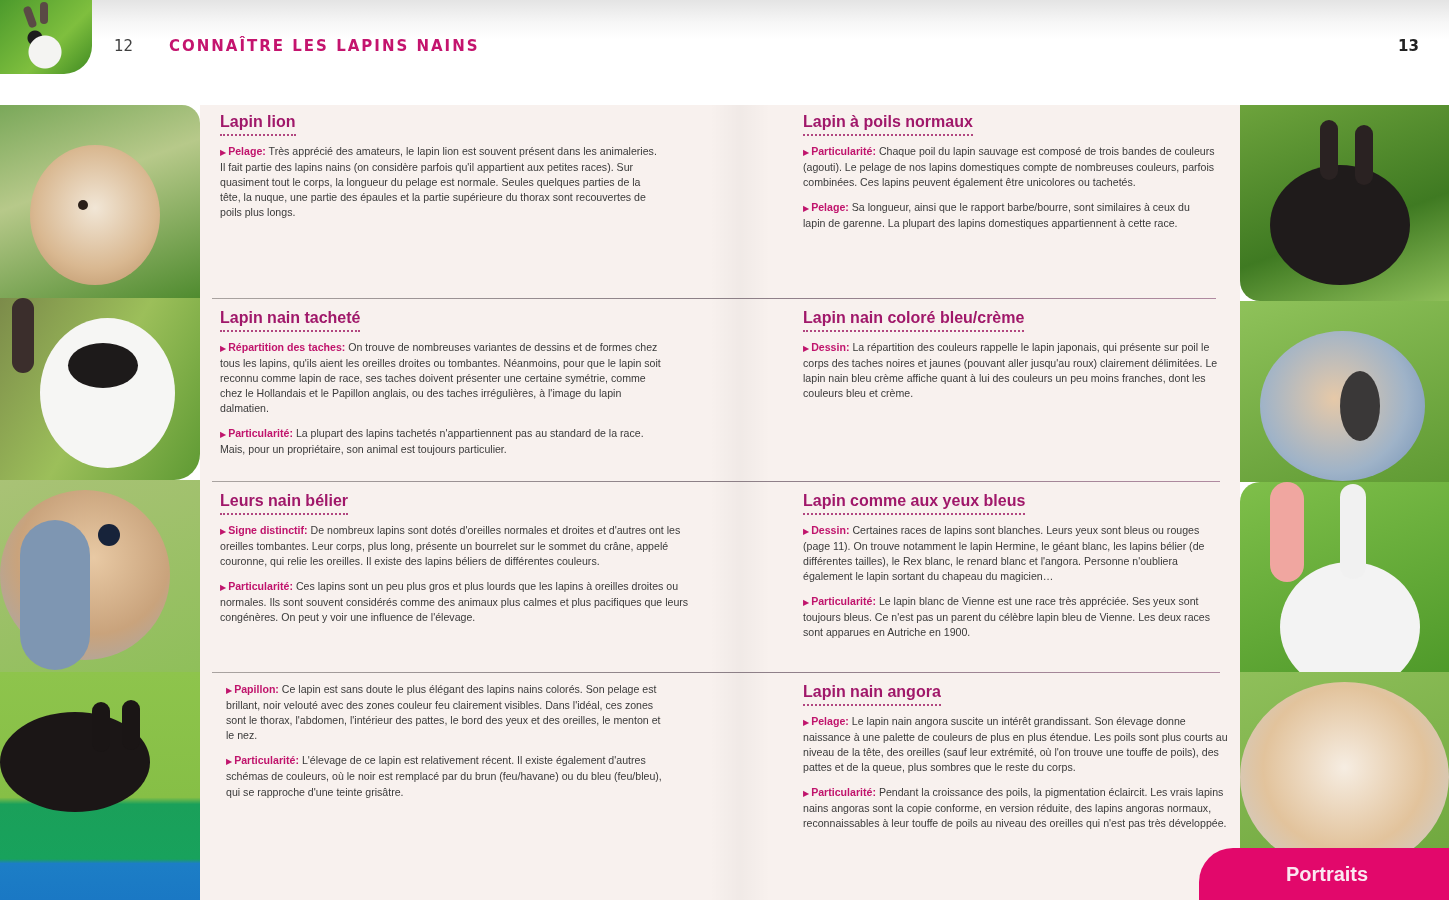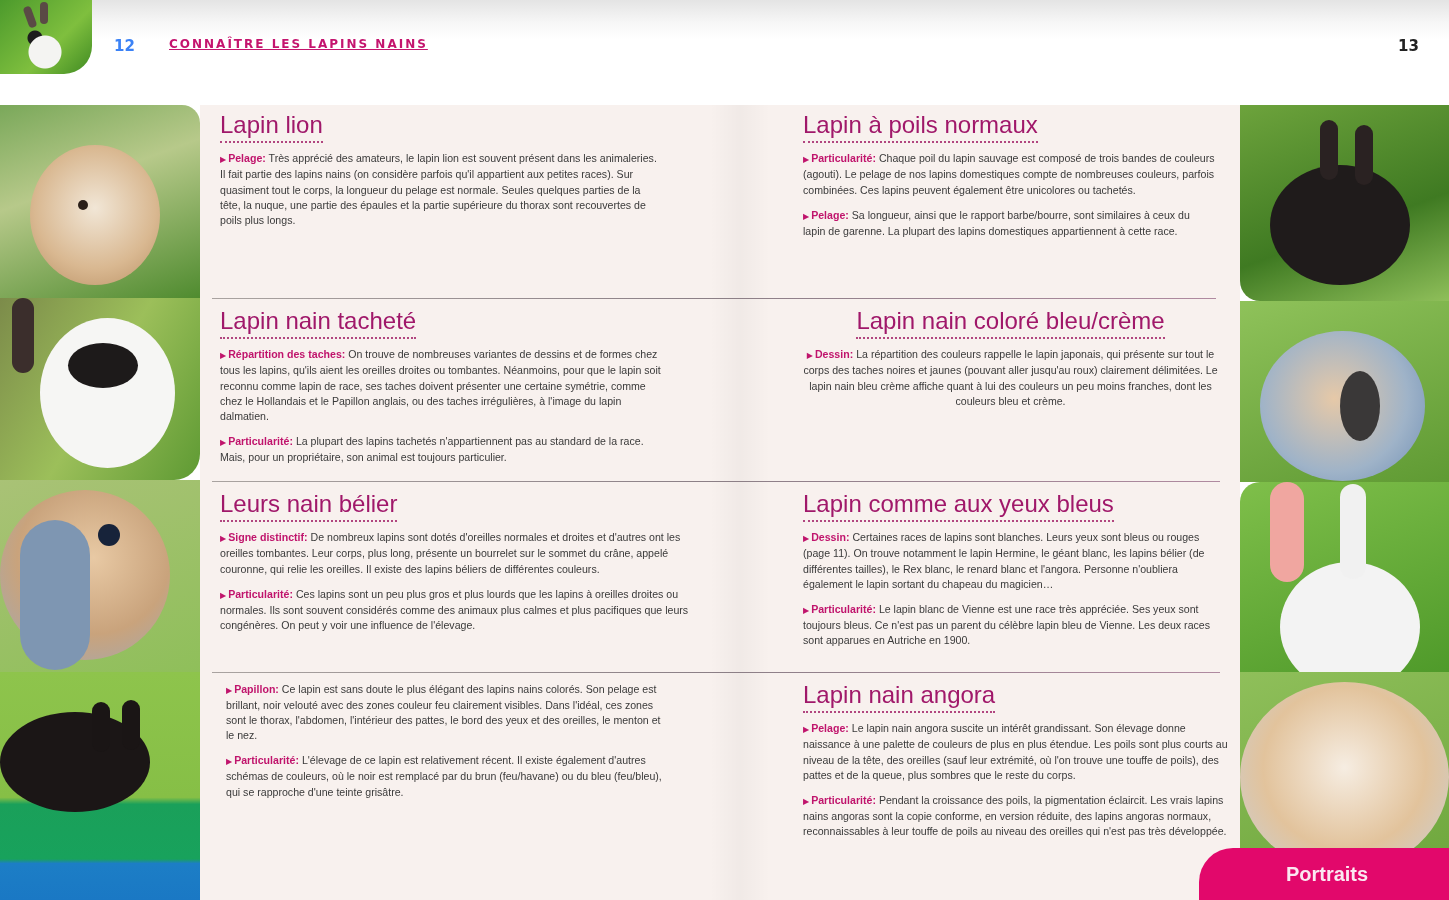--- a/index.html
+++ b/index.html
@@ -12,23 +12,23 @@
   }
   .corner-photo {
     position: absolute; left: 0; top: 0; width: 92px; height: 74px;
     border-bottom-right-radius: 28px; overflow: hidden;
     background: radial-gradient(circle at 45px 52px, #f4f4f2 0 16px, transparent 17px),
                 radial-gradient(circle at 35px 38px, #1d1d1d 0 7px, transparent 8px),
                 radial-gradient(circle at 52px 44px, #222 0 5px, transparent 6px),
                 linear-gradient(135deg, #4c9a2c, #7fbf3e 60%, #3f8a22);
   }
   .corner-photo .ear { position: absolute; width: 8px; height: 22px; background: #5a4a45; border-radius: 4px; top: 6px; }
-  .page-num-left { position: absolute; left: 114px; top: 37px; font-size: 15px; font-weight: bold; color: #3b82f6; }
+  .page-num-left { position: absolute; left: 114px; top: 37px; font-size: 15px; font-weight: normal; color: #404040; }
   .page-num-right { position: absolute; left: 1398px; top: 37px; font-size: 15px; font-weight: bold; color: #222; }
-  .running-title { position: absolute; left: 169px; top: 37px; font-size: 12px; font-weight: bold; color: #c4146e; letter-spacing: 2px; text-decoration: underline; }
+  .running-title { position: absolute; left: 169px; top: 37px; font-size: 15px; font-weight: bold; color: #c4146e; letter-spacing: 2px; }
 
   .photo-col { position: absolute; top: 105px; width: 200px; height: 795px; }
   .photo-col.left { left: 0; }
   .photo-col.right { left: 1240px; width: 209px; }
   .photo { position: absolute; left: 0; width: 100%; overflow: hidden; }
   .photo .blob { position: absolute; border-radius: 50%; }
 
   .content {
     position: absolute; left: 200px; top: 105px; width: 1040px; height: 795px;
     background: #f8f1ee;
@@ -36,22 +36,22 @@
   .gutter-shadow {
     position: absolute; left: 710px; top: 105px; width: 60px; height: 795px;
     background: linear-gradient(90deg, rgba(0,0,0,0) 0%, rgba(0,0,0,0.03) 50%, rgba(0,0,0,0) 100%);
   }
   .divider {
     position: absolute; height: 1px; background: linear-gradient(90deg, #a9a3a0, #8b7f86 50%, #b08aa0);
   }
 
   .entry { position: absolute; width: 450px; }
   .entry h2 {
-    font-family: "Liberation Sans", sans-serif; font-weight: normal;
-    font-size: 24px; color: #a0186a; display: inline-block;
+    font-family: "Liberation Sans", sans-serif; font-weight: bold;
+    font-size: 16px; color: #a0186a; display: inline-block;
     padding-bottom: 3px; border-bottom: 2px dotted #b1467f; margin-bottom: 8px; line-height: 1.1;
   }
   .para {
     font-family: "Liberation Sans", sans-serif; font-size: 10.6px; line-height: 15.1px; color: #3a3a3a;
     margin-bottom: 10px;
   }
   .para .lbl { color: #c0146c; font-weight: bold; }
   .para .arrow { color: #c0146c; font-size: 8px; margin-right: 2px; }
 
   .portraits-tab {
@@ -112,23 +112,23 @@
   <p class="para"><span class="arrow">▶</span><span class="lbl">Particularité:</span> <span>Chaque poil du lapin sauvage est composé de trois bandes de couleurs (agouti). Le pelage de nos lapins domestiques compte de nombreuses couleurs, parfois combinées. Ces lapins peuvent également être unicolores ou tachetés.</span></p>
   <p class="para"><span class="arrow">▶</span><span class="lbl">Pelage:</span> <span>Sa longueur, ainsi que le rapport barbe/bourre, sont similaires à ceux du lapin de garenne. La plupart des lapins domestiques appartiennent à cette race.</span></p>
 </div>
 
 <div class="entry" style="left:220px;top:308px;width:450px;">
   <h2>Lapin nain tacheté</h2>
   <p class="para"><span class="arrow">▶</span><span class="lbl">Répartition des taches:</span> <span>On trouve de nombreuses variantes de dessins et de formes chez tous les lapins, qu'ils aient les oreilles droites ou tombantes. Néanmoins, pour que le lapin soit reconnu comme lapin de race, ses taches doivent présenter une certaine symétrie, comme chez le Hollandais et le Papillon anglais, ou des taches irrégulières, à l'image du lapin dalmatien.</span></p>
   <p class="para"><span class="arrow">▶</span><span class="lbl">Particularité:</span> <span>La plupart des lapins tachetés n'appartiennent pas au standard de la race. Mais, pour un propriétaire, son animal est toujours particulier.</span></p>
 </div>
 
-<div class="entry" style="left:803px;top:308px;width:415px;text-align:center;">
+<div class="entry" style="left:803px;top:308px;width:415px;">
   <h2>Lapin nain coloré bleu/crème</h2>
-  <p class="para"><span class="arrow">▶</span><span class="lbl">Dessin:</span> <span>La répartition des couleurs rappelle le lapin japonais, qui présente sur tout le corps des taches noires et jaunes (pouvant aller jusqu'au roux) clairement délimitées. Le lapin nain bleu crème affiche quant à lui des couleurs un peu moins franches, dont les couleurs bleu et crème.</span></p>
+  <p class="para"><span class="arrow">▶</span><span class="lbl">Dessin:</span> <span>La répartition des couleurs rappelle le lapin japonais, qui présente sur poil le corps des taches noires et jaunes (pouvant aller jusqu'au roux) clairement délimitées. Le lapin nain bleu crème affiche quant à lui des couleurs un peu moins franches, dont les couleurs bleu et crème.</span></p>
 </div>
 
 <div class="entry" style="left:220px;top:491px;width:470px;">
   <h2>Leurs nain bélier</h2>
   <p class="para"><span class="arrow">▶</span><span class="lbl">Signe distinctif:</span> <span>De nombreux lapins sont dotés d'oreilles normales et droites et d'autres ont les oreilles tombantes. Leur corps, plus long, présente un bourrelet sur le sommet du crâne, appelé couronne, qui relie les oreilles. Il existe des lapins béliers de différentes couleurs.</span></p>
   <p class="para"><span class="arrow">▶</span><span class="lbl">Particularité:</span> <span>Ces lapins sont un peu plus gros et plus lourds que les lapins à oreilles droites ou normales. Ils sont souvent considérés comme des animaux plus calmes et plus pacifiques que leurs congénères. On peut y voir une influence de l'élevage.</span></p>
 </div>
 
 <div class="entry" style="left:803px;top:491px;width:416px;">
   <h2>Lapin comme aux yeux bleus</h2>

